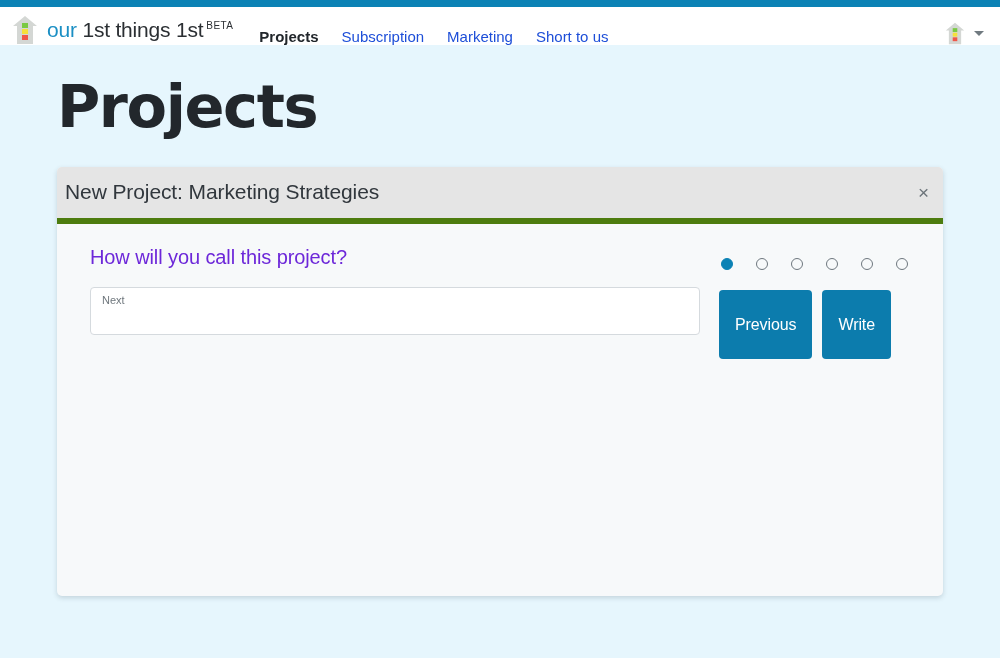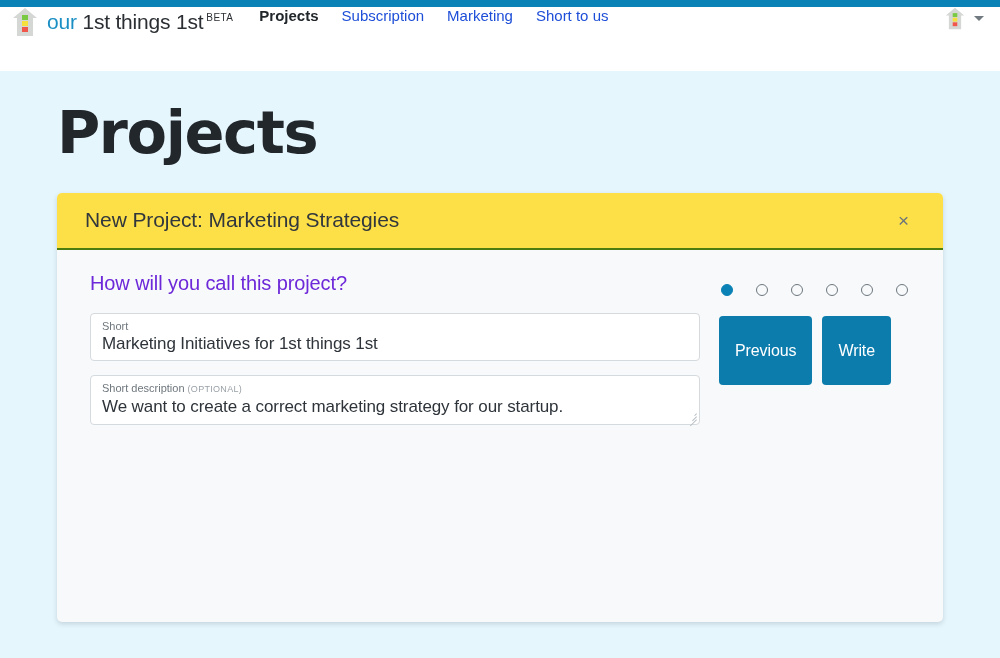--- a/index.html
+++ b/index.html
@@ -17,24 +17,24 @@
 
   
   .top-accent {
     height: 7px;
     background: #0b82b5;
     width: 100%;
   }
 
   
   .navbar {
-    height: 64px;
+    height: 38px;
     background: #ffffff;
     display: flex;
-    align-items: flex-start;
+    align-items: flex-end;
     padding: 0 16px 0 12px;
     box-sizing: border-box;
     position: relative;
   }
   .brand {
     display: flex;
     align-items: center;
     text-decoration: none;
     margin-right: 26px;
     white-space: nowrap;
@@ -116,26 +116,26 @@
   .card {
     margin: 26px 0 0 57px;
     width: 886px;
     background: #f7f9fa;
     border-radius: 5px;
     box-shadow: 0 2px 5px rgba(40,60,70,0.18);
     overflow: hidden;
     box-sizing: border-box;
   }
   .card-header {
-    background: #fde047;
-    border-bottom: 2px solid #4d7c0f;
+    background: #e5e5e5;
+    border-bottom: 6px solid #4d7c0f;
     height: 57px;
     display: flex;
     align-items: center;
-    padding: 0 28px;
+    padding: 0 8px;
     box-sizing: border-box;
   }
   .card-header-title {
     font-size: 21px;
     color: #31373d;
     letter-spacing: -0.1px;
   }
   .card-close {
     margin-left: auto;
     font-size: 19px;
@@ -316,35 +316,23 @@
       <button class="card-close">×</button>
     </div>
 
     <div class="card-body">
 
       <div class="form-col">
 
         <p class="question">How will you call this project?</p>
 
         <div class="field title-field">
-          <label class="field-label">Short</label>
-          <input class="field-value" type="text" value="Marketing Initiatives for 1st things 1st" style="">
+          <label class="field-label">Next</label>
         </div>
 
-        <div class="field desc-field">
-          <label class="field-label">
-            <span>Short description</span><span class="field-optional">(OPTIONAL)</span>
-          </label>
-          <input class="field-value" type="text" value="We want to create a correct marketing strategy for our startup." style="">
-          <span class="resize-grip">
-            <span></span>
-              <span></span>
-              <span></span>
-          </span>
-        </div>
 
       </div>
 
       <div class="side-col">
 
         <div class="steps">
           <span class="step-dot active"></span>
           <span class="step-dot"></span>
           <span class="step-dot"></span>
           <span class="step-dot"></span>

